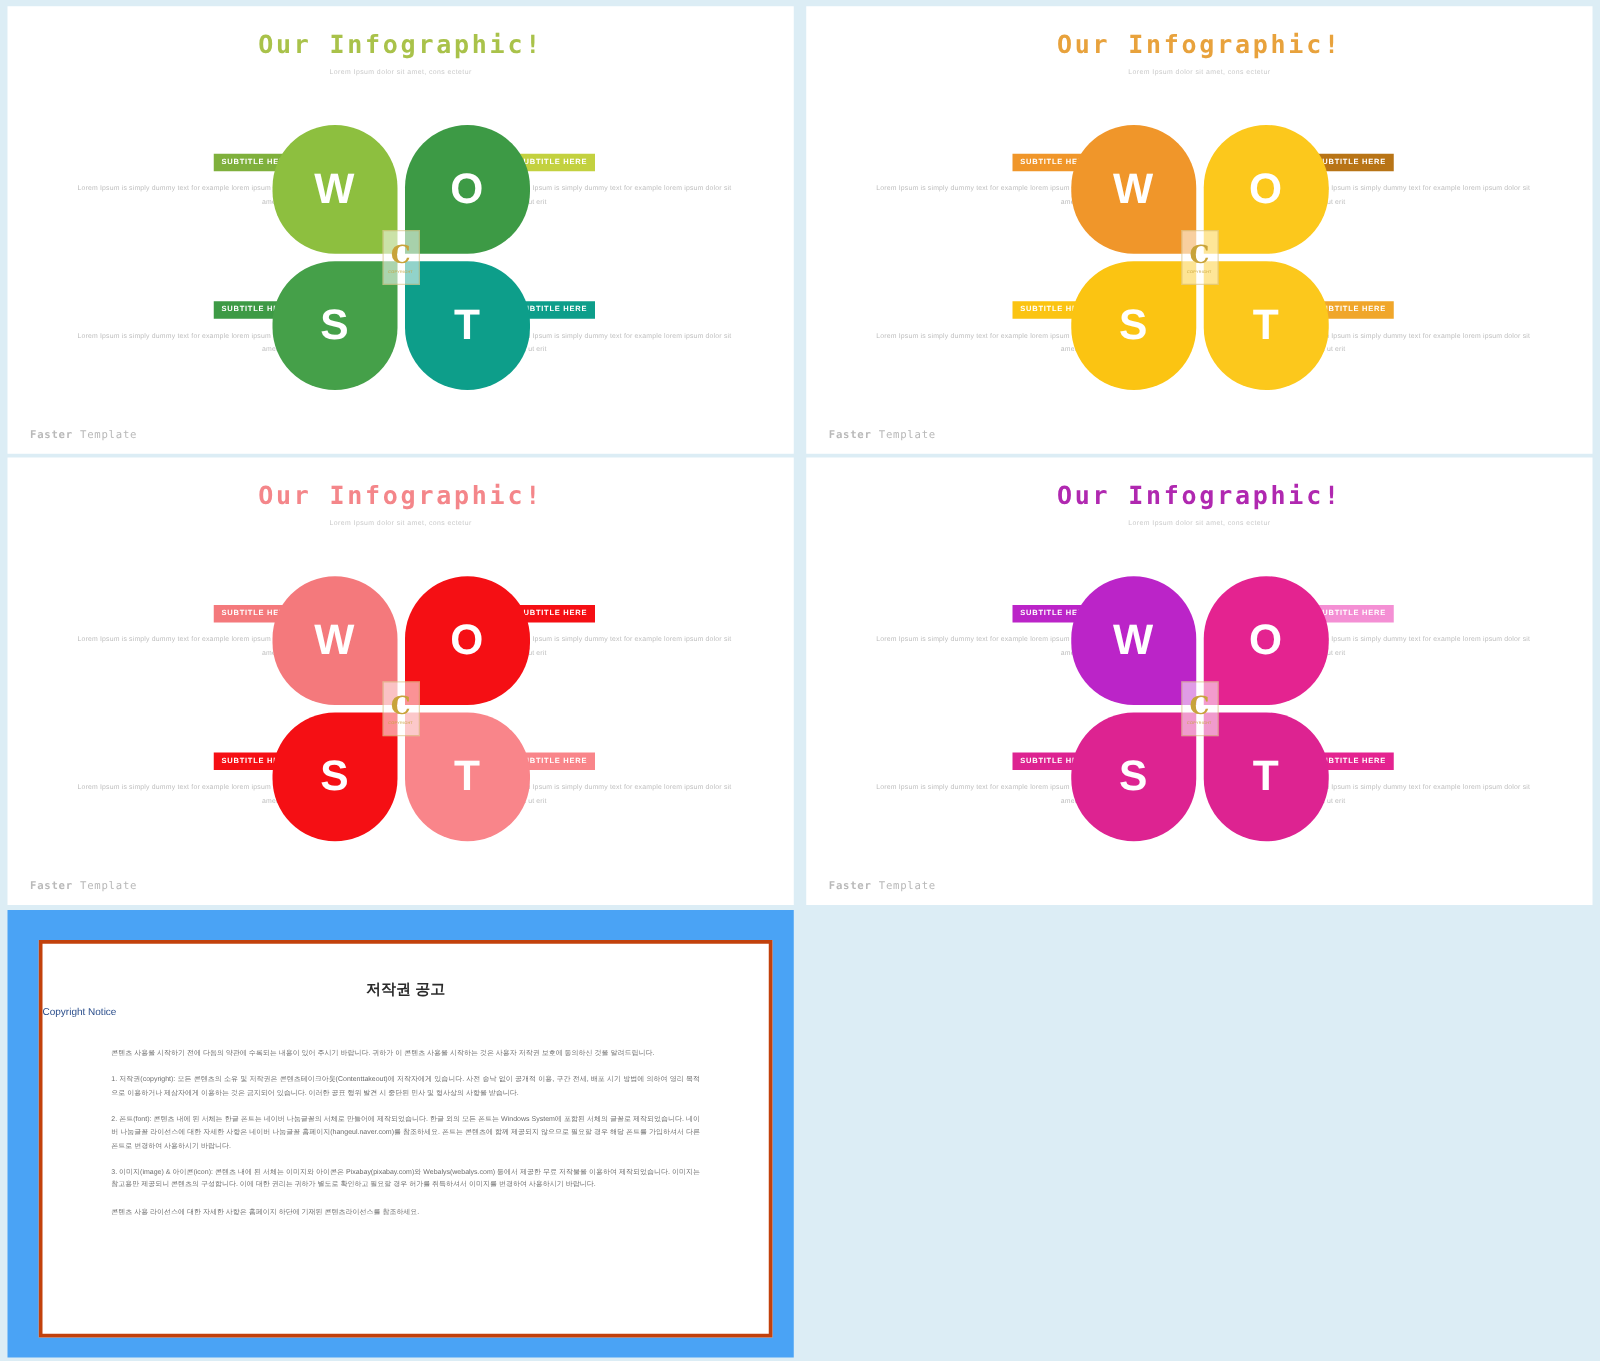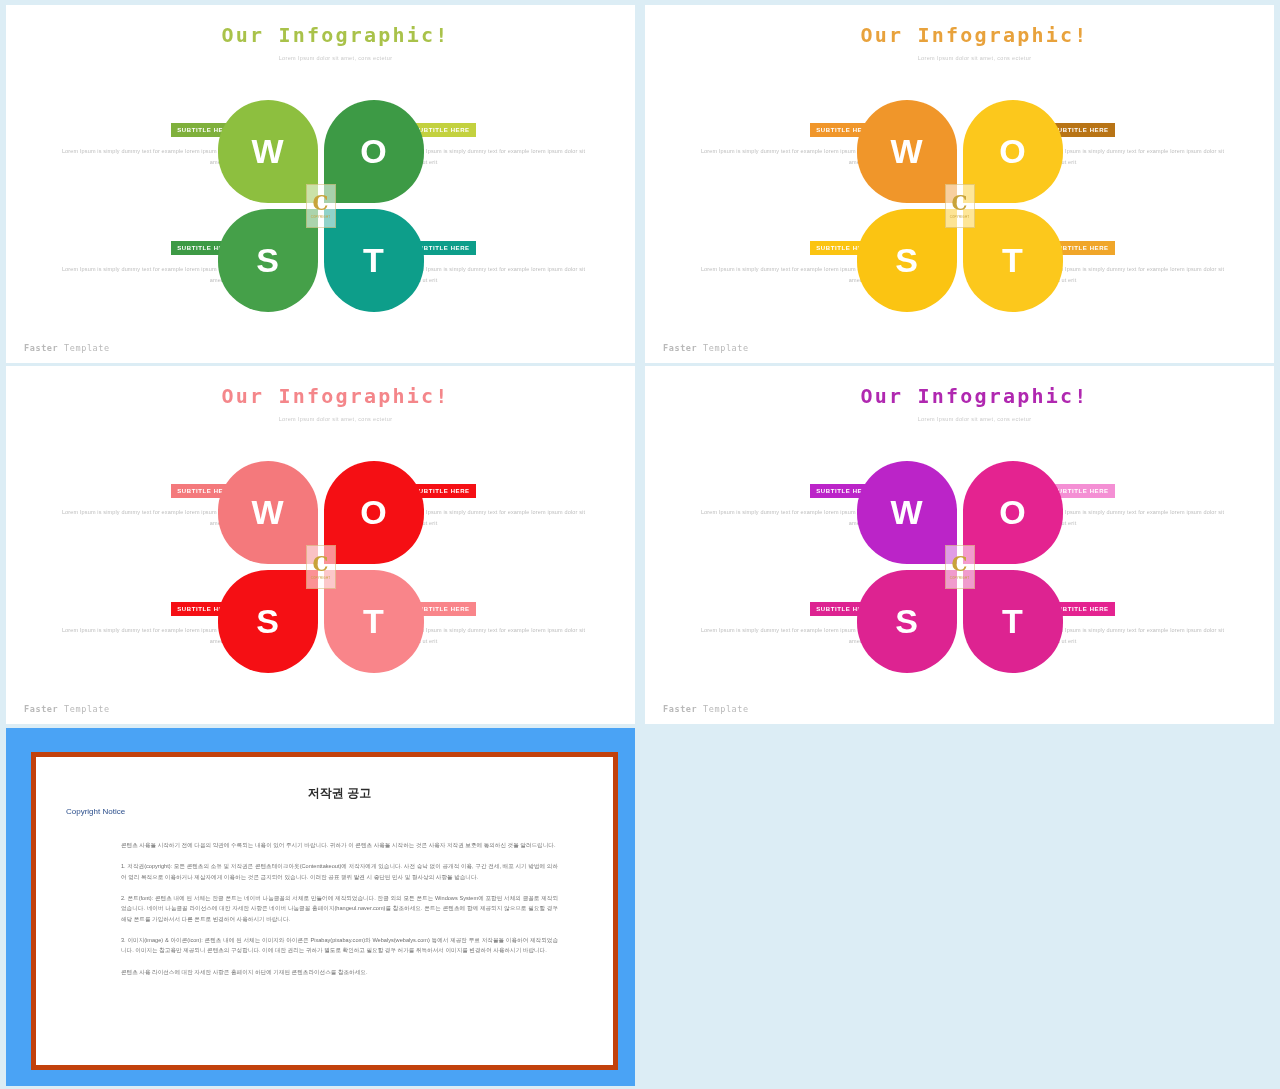--- a/index.html
+++ b/index.html
@@ -14,40 +14,39 @@
     position: relative;
     width: 1280px; height: 1089px;
     background: #dcedf5;
   }
 
   
   .slide {
     position: absolute;
     background: #ffffff;
     overflow: hidden;
-    padding-left: 30px;
   }
   .slide.s1 { left: 6px;   top: 5px;   width: 629px; height: 358px; }
   .slide.s2 { left: 645px; top: 5px;   width: 629px; height: 358px; }
   .slide.s3 { left: 6px;   top: 366px; width: 629px; height: 358px; }
   .slide.s4 { left: 645px; top: 366px; width: 629px; height: 358px; }
 
   
   .slide-wrap-sel {
     position: absolute;
     left: 6px; top: 728px;
     width: 629px; height: 358px;
     background: #4aa3f5;
     padding: 24px 17px 16px 25px;
   }
   .slide.s5 {
     position: relative;
     left: 0; top: 0;
     width: 100%; height: 100%;
-    border: 5px solid #c2410c;
+    border: 3px solid #c2410c;
   }
 
   
   .slide-title {
     text-align: center;
     font-family: "DejaVu Sans Mono", monospace;
     font-size: 20px;
     font-weight: bold;
     letter-spacing: 2.2px;
     margin-top: 18px;

